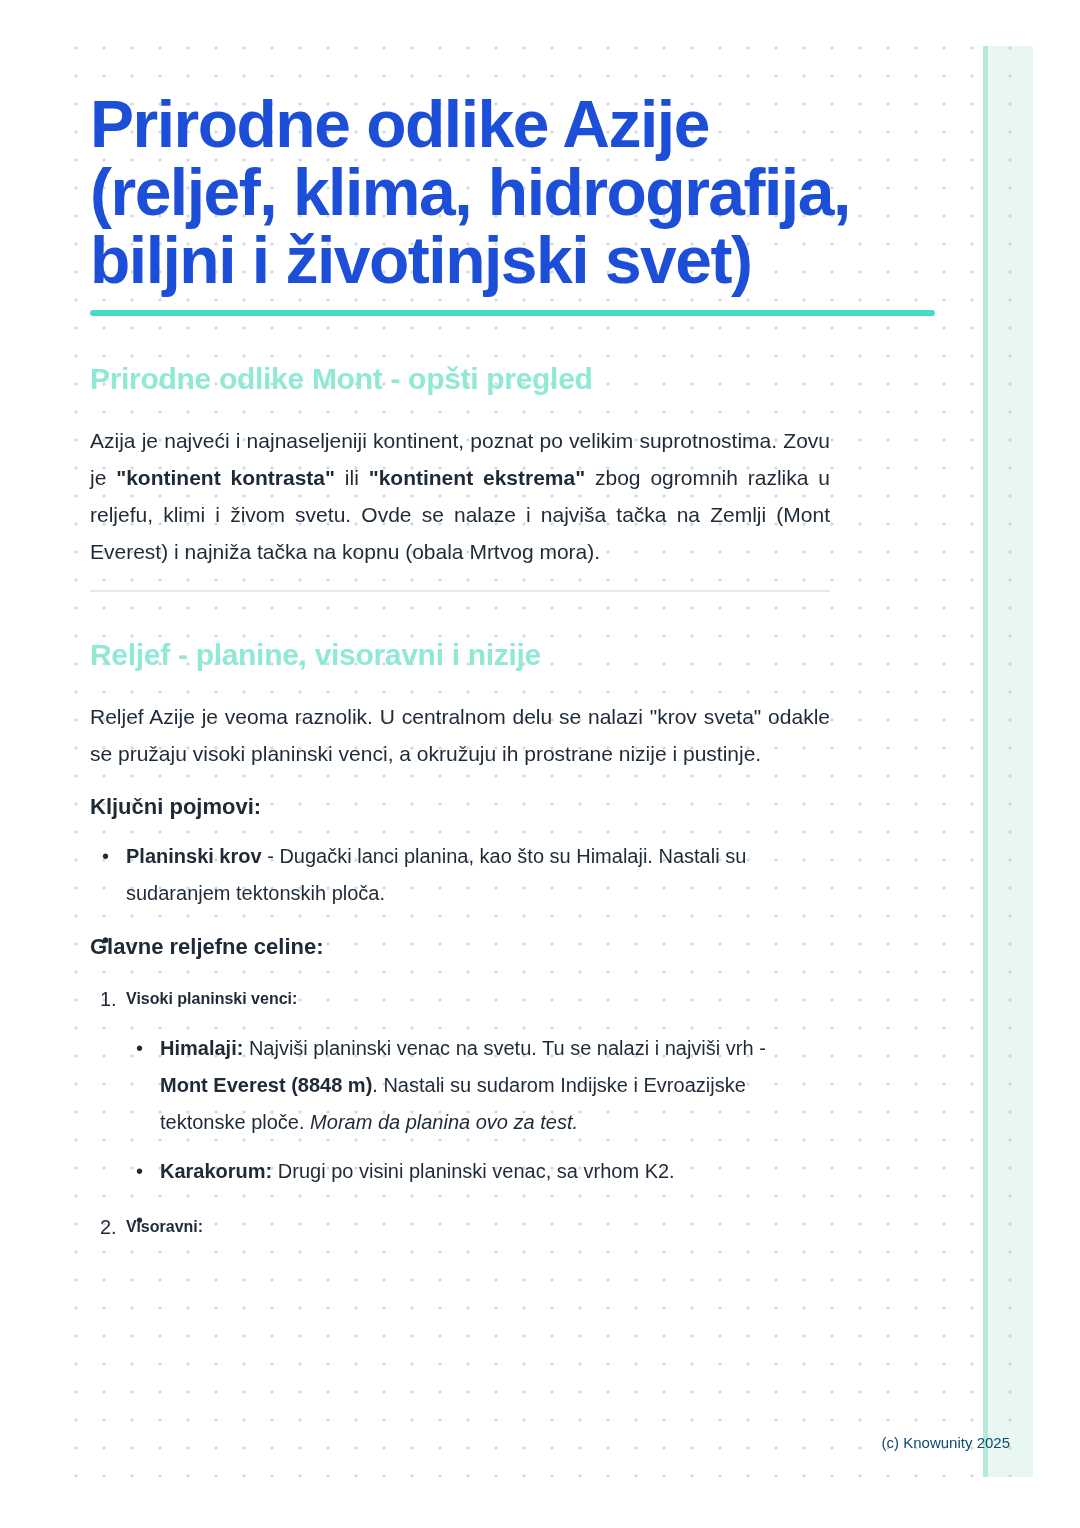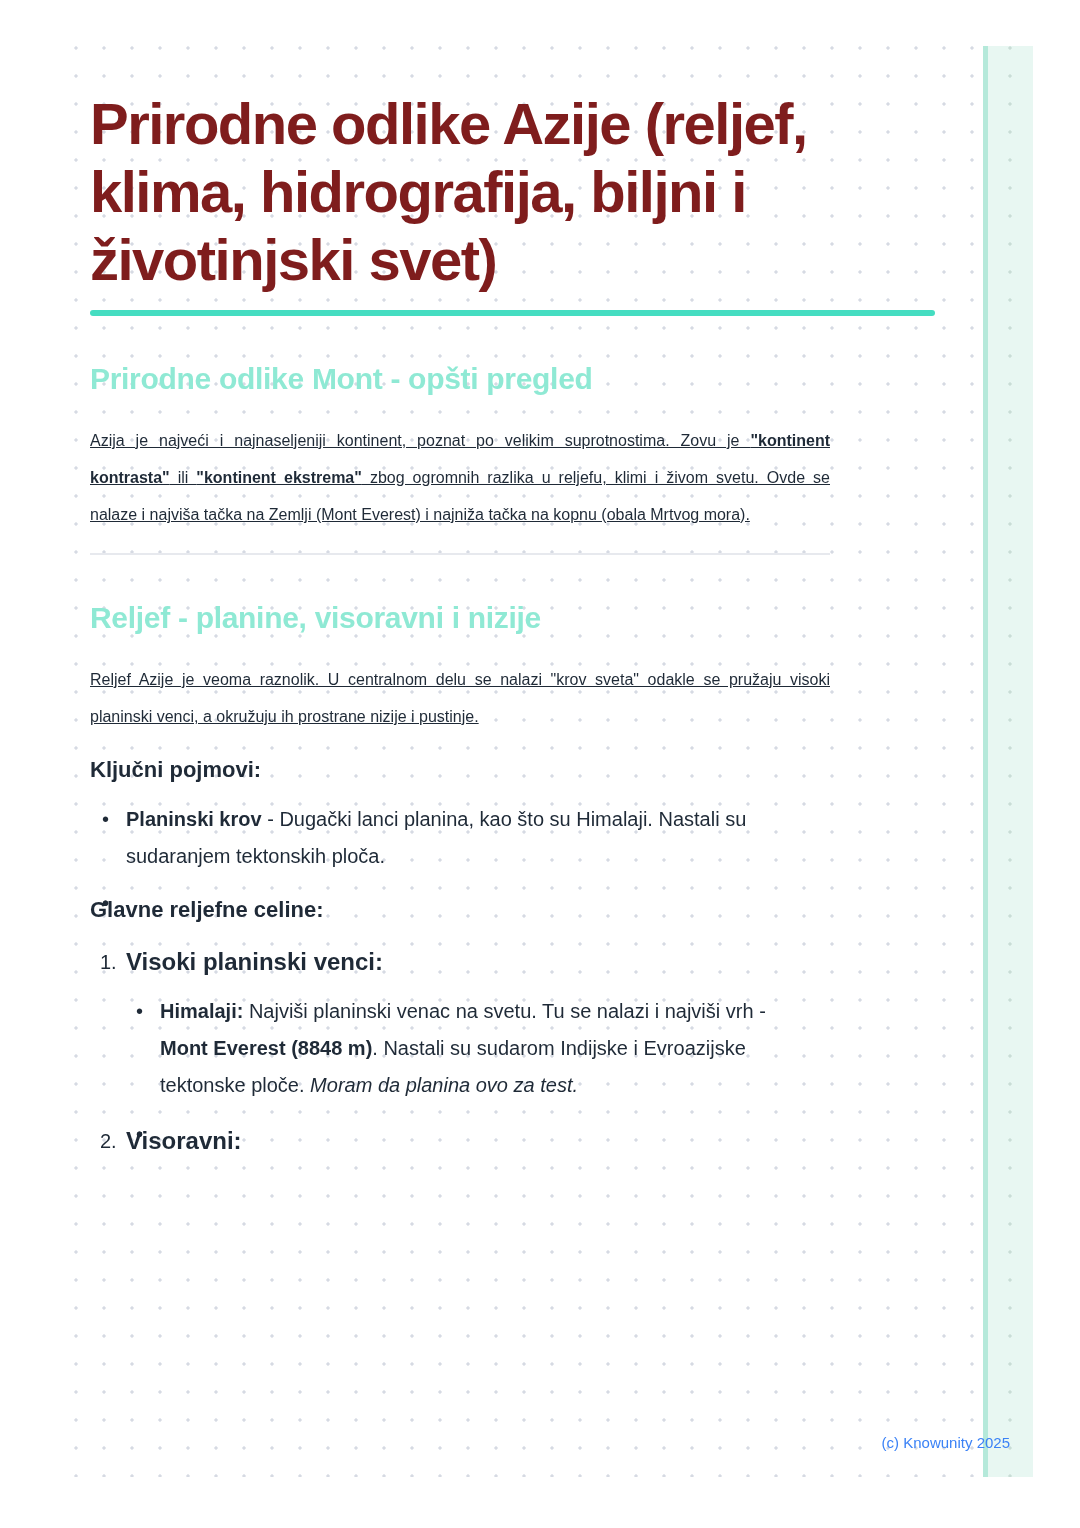--- a/index.html
+++ b/index.html
@@ -27,39 +27,38 @@
     background-image: radial-gradient(circle, #c9ddd6 1.5px, transparent 1.7px);
     background-size: 28px 28px;
     background-position: 8px 16px;
   }
   .content {
     position: absolute; left: 90px; top: 90px;
     width: 845px;
   }
   h1 {
     margin: 0; width: 810px;
-    font-size: 58px; line-height: 68px;
+    font-size: 66px; line-height: 68px;
     font-weight: 700; letter-spacing: -1.5px;
-    color: #7f1d1d;
+    color: #1d4ed8;
   }
   .rule {
     margin-top: 16px; width: 845px; height: 6px;
     background: #45ddc1; border-radius: 3px;
   }
   h2 {
     margin: 46px 0 0 0;
     font-size: 30px; line-height: 34px;
     font-weight: 700; letter-spacing: -0.3px;
     color: #8fe9d4;
   }
   .para {
     margin: 26px 0 0 0; width: 740px;
-    font-size: 16px; line-height: 37px;
+    font-size: 21px; line-height: 37px;
     text-align: justify;
-    text-decoration: underline;
   }
   .divider {
     margin-top: 20px; width: 740px; height: 2px;
     background: #e7e9ee;
   }
   .label {
     margin: 20px 0 0 0;
     font-size: 22px; line-height: 30px; font-weight: 700;
   }
   ul.blist {
@@ -77,35 +76,35 @@
   ol.nlist {
     list-style: none; margin: 22px 0 0 0; padding: 0; width: 740px;
   }
   ol.nlist > li {
     position: relative; padding-left: 36px; margin-bottom: 22px;
   }
   .num {
     position: absolute; left: 10px; top: 0;
     font-size: 20px; line-height: 30px; font-weight: 400;
   }
-  .nlabel { font-size: 24px; line-height: 30px; font-weight: 700; text-align: center; }
+  .nlabel { font-size: 16px; line-height: 30px; font-weight: 700; text-align: center; }
   ul.sublist {
     list-style: none; margin: 16px 0 0 0; padding: 0; width: 680px;
   }
   ul.sublist > li {
     position: relative; padding-left: 34px;
     font-size: 20px; line-height: 37px;
     margin-bottom: 12px;
   }
   ul.sublist .bullet { left: 10px; }
   .b { font-weight: 700; }
   .i { font-style: italic; }
   .footer {
     position: absolute; top: 1434px; right: 70px;
-    font-size: 15px; color: #3b82f6;
+    font-size: 15px; color: #0c4a6e;
   }
 </style>
 </head>
 <body>
 
 <div class="sheet">
   <div class="stripe"></div>
 </div>
 
 <div class="content">
@@ -124,20 +123,20 @@
   <ul class="blist">
       <li><span class="bullet">•</span><span><span class="b">Planinski krov</span><span> - Dugački lanci planina, kao što su Himalaji. Nastali su sudaranjem tektonskih ploča.</span></span></li>
       <li><span class="bullet">•</span></li>
       <li><span class="bullet">•</span></li>
     </ul>
 
   <p class="label">Glavne reljefne celine:</p>
   <ol class="nlist">
       <li><span class="num">1.</span><span class="nlabel">Visoki planinski venci:</span><ul class="sublist">
           <li><span class="bullet">•</span><span><span class="b">Himalaji:</span><span> Najviši planinski venac na svetu. Tu se nalazi i najviši vrh - </span><span class="b">Mont Everest (8848 m)</span><span>. Nastali su sudarom Indijske i Evroazijske tektonske ploče. </span><span class="i">Moram da planina ovo za test.</span></span></li>
-          <li><span class="bullet">•</span></li>
+          <li><span class="bullet">•</span><span><span class="b">Karakorum:</span><span> Drugi po visini planinski venac, sa vrhom K2.</span></span></li>
           <li><span class="bullet">•</span></li>
         </ul></li>
       <li><span class="num">2.</span><span class="nlabel">Visoravni:</span></li>
     </ol>
 </div>
 
 <div class="footer">(c) Knowunity 2025</div>
 
 </body></html>

